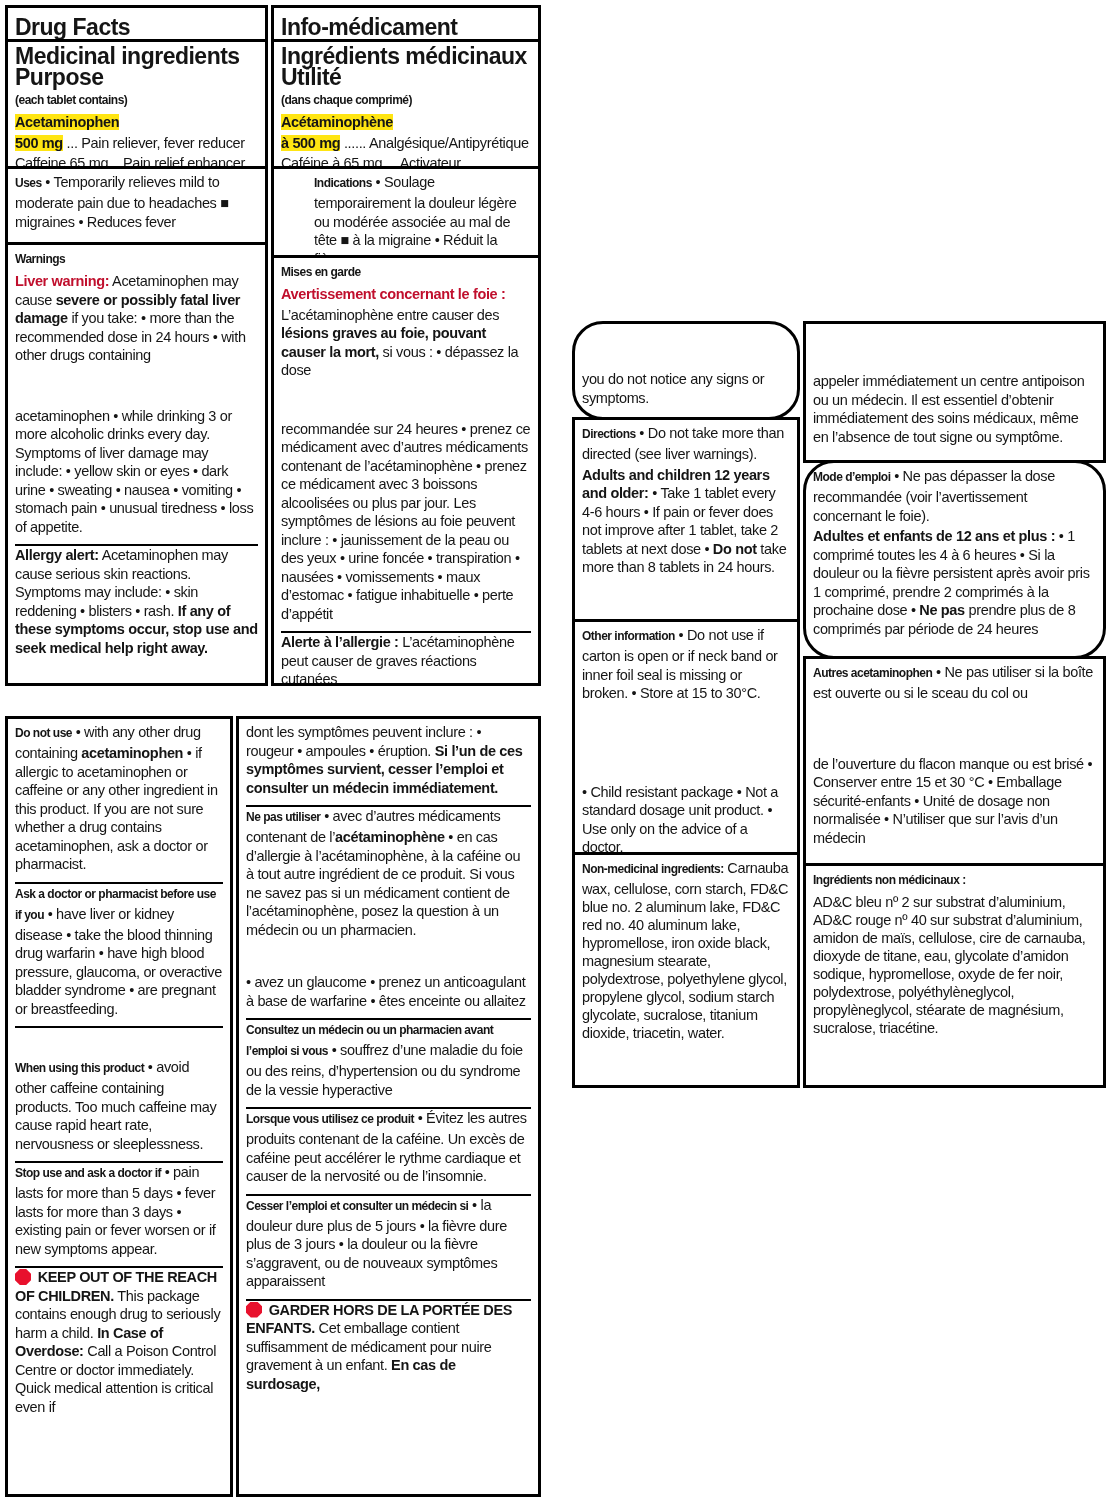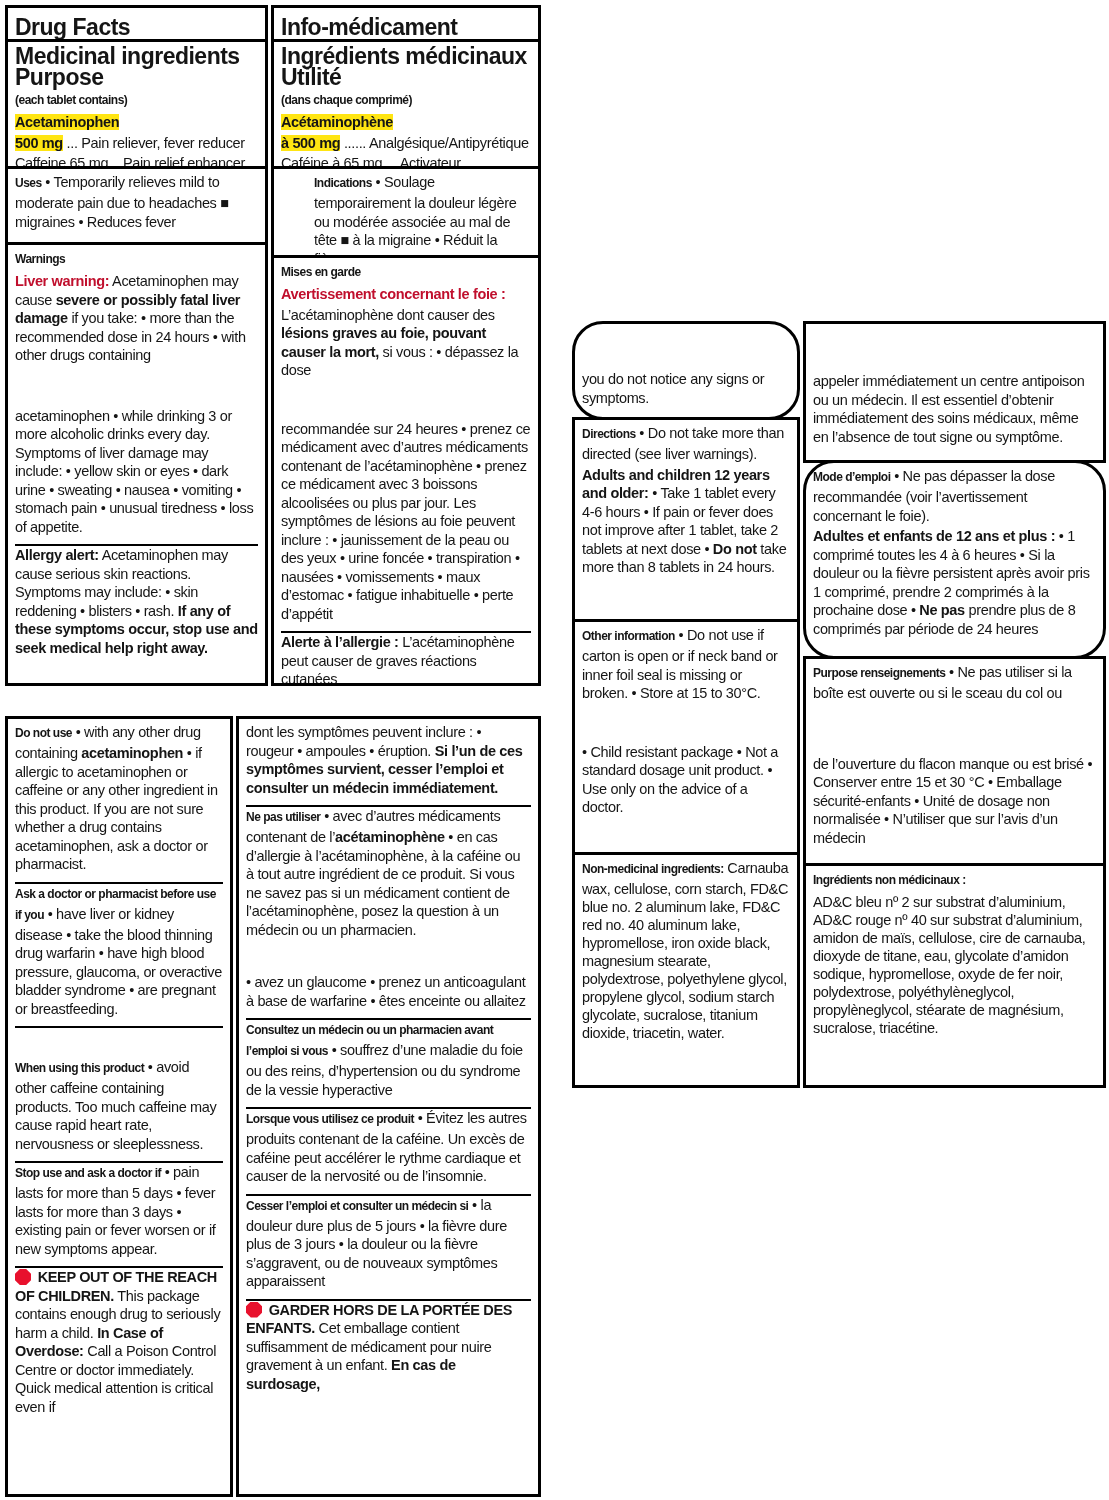--- a/index.html
+++ b/index.html
@@ -84,54 +84,54 @@
           <div class="blk"><span class="b hl">Acétaminophène</span></div>
           <div class="blk"><span class="b hl">à 500 mg</span><span> ...... Analgésique/Antipyrétique</span></div>
           <div class="blk"><span>Caféine à 65 mg ... Activateur analgésique</span></div>
         </div>
         <div class="box box3">
           <div class="blk"><span class="h">Indications</span><span>  • Soulage temporairement la douleur légère ou modérée associée au mal de tête ■ à la migraine • Réduit la fièvre</span></div>
         </div>
         <div class="box box4">
           <div class="blk"><span class="h">Mises en garde</span></div>
           <div class="blk"><span class="b red">Avertissement concernant le foie :</span></div>
-          <div class="blk"><span>L’acétaminophène dont causer des </span><span class="b">lésions graves au foie, pouvant causer la mort,</span><span> si vous : • dépassez la dose</span></div>
+          <div class="blk"><span>L’acétaminophène entre causer des </span><span class="b">lésions graves au foie, pouvant causer la mort,</span><span> si vous : • dépassez la dose</span></div>
           <div class="blk" style="margin-top: 40px;"><span>recommandée sur 24 heures  • prenez ce médicament avec d’autres médicaments contenant de l’acétaminophène • prenez ce médicament avec 3 boissons alcoolisées ou plus par jour. Les symptômes de lésions au foie peuvent inclure : • jaunissement de la peau ou des yeux  • urine foncée  • transpiration • nausées  • vomissements  • maux d’estomac  • fatigue inhabituelle • perte d’appétit</span></div>
           <div class="blk rule"><span class="b">Alerte à l’allergie :</span><span> L’acétaminophène peut causer de graves réactions cutanées</span></div>
         </div>
       </div>
   </div>
 
   <div class="panel p-right">
     <div class="col col-en">
         <div class="box box1">
           <div class="blk" style="margin-top: 44px;"><span>you do not notice any signs or symptoms.</span></div>
         </div>
         <div class="box box2">
           <div class="blk"><span class="h">Directions</span><span>  • Do not take more than directed (see liver warnings).</span></div>
           <div class="blk"><span class="b">Adults and children 12 years and older:</span><span> • Take 1 tablet every 4-6 hours  • If pain or fever does not improve after 1 tablet, take 2 tablets at next dose  • </span><span class="b">Do not</span><span> take more than 8 tablets in 24 hours.</span></div>
         </div>
         <div class="box box3">
           <div class="blk"><span class="h">Other information</span><span>  • Do not use if carton is open or if neck band or inner foil seal is missing or broken.  • Store at 15 to 30°C.</span></div>
-          <div class="blk" style="margin-top: 40px;"><span>• Child resistant package • Not a standard dosage unit product.  • Use only on the advice of a doctor.</span></div>
+          <div class="blk" style="margin-top: 80px;"><span>• Child resistant package • Not a standard dosage unit product.  • Use only on the advice of a doctor.</span></div>
         </div>
         <div class="box box4">
           <div class="blk"><span class="h">Non-medicinal ingredients:</span><span> Carnauba wax, cellulose, corn starch, FD&amp;C blue no. 2 aluminum lake, FD&amp;C red no. 40 aluminum lake, hypromellose, iron oxide black, magnesium stearate, polydextrose, polyethylene glycol, propylene glycol, sodium starch glycolate, sucralose, titanium dioxide, triacetin, water.</span></div>
         </div>
       </div>
     <div class="col col-fr">
         <div class="box box1">
           <div class="blk" style="margin-top: 46px;"><span>appeler immédiatement un centre antipoison ou un médecin. Il est essentiel d’obtenir immédiatement des soins médicaux, même en l’absence de tout signe ou symptôme.</span></div>
         </div>
         <div class="box box2">
           <div class="blk"><span class="h">Mode d’emploi</span><span>  • Ne pas dépasser la dose recommandée (voir l’avertissement concernant le foie).</span></div>
           <div class="blk"><span class="b">Adultes et enfants de 12 ans et plus :</span><span> • 1 comprimé toutes les 4 à 6 heures • Si la douleur ou la fièvre persistent après avoir pris 1 comprimé, prendre 2 comprimés à la prochaine dose  • </span><span class="b">Ne pas</span><span> prendre plus de 8 comprimés par période de 24 heures</span></div>
         </div>
         <div class="box box3">
-          <div class="blk"><span class="h">Purpose renseignements</span><span>  • Ne pas utiliser si la boîte est ouverte ou si le sceau du col ou</span></div>
+          <div class="blk"><span class="h">Autres acetaminophen</span><span>  • Ne pas utiliser si la boîte est ouverte ou si le sceau du col ou</span></div>
           <div class="blk" style="margin-top: 52px;"><span>de l’ouverture du flacon manque ou est brisé • Conserver entre 15 et 30 °C  • Emballage sécurité-enfants  • Unité de dosage non normalisée  • N’utiliser que sur l’avis d’un médecin</span></div>
         </div>
         <div class="box box4">
           <div class="blk"><span class="h">Ingrédients non médicinaux :</span></div>
           <div class="blk"><span>AD&amp;C bleu nº 2 sur substrat d’aluminium, AD&amp;C rouge nº 40 sur substrat d’aluminium, amidon de maïs, cellulose, cire de carnauba, dioxyde de titane, eau, glycolate d’amidon sodique, hypromellose, oxyde de fer noir, polydextrose, polyéthylèneglycol, propylèneglycol, stéarate de magnésium, sucralose, triacétine.</span></div>
         </div>
       </div>
   </div>
 
   <div class="panel p-bottom">

